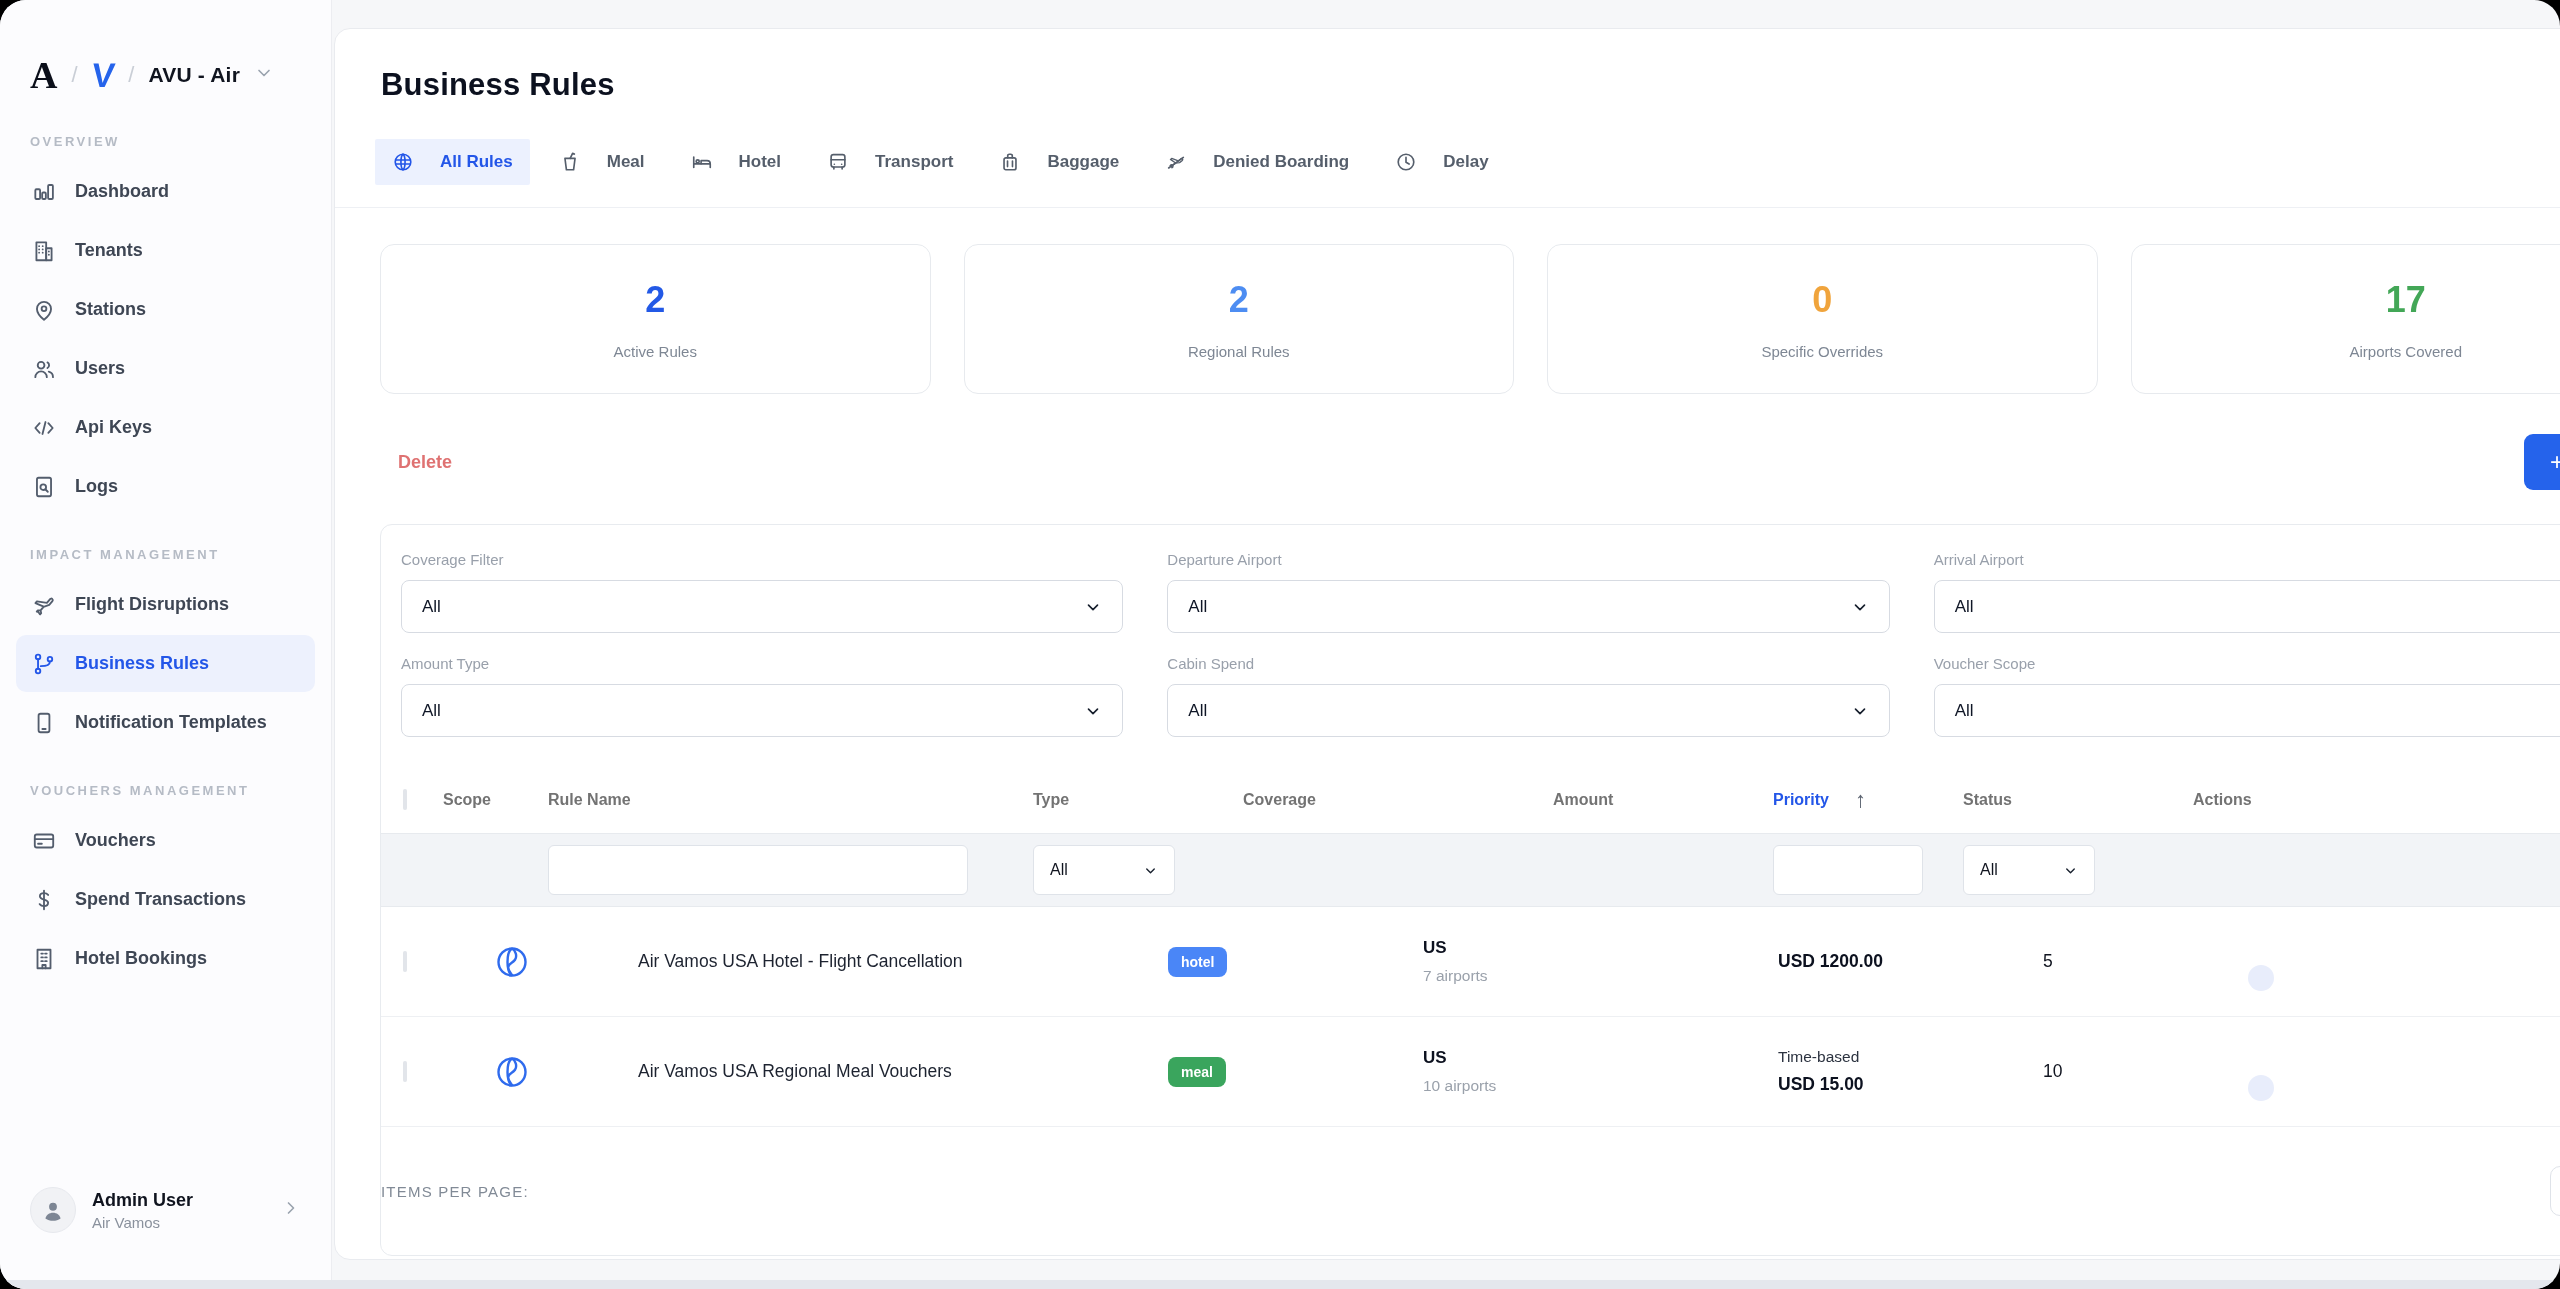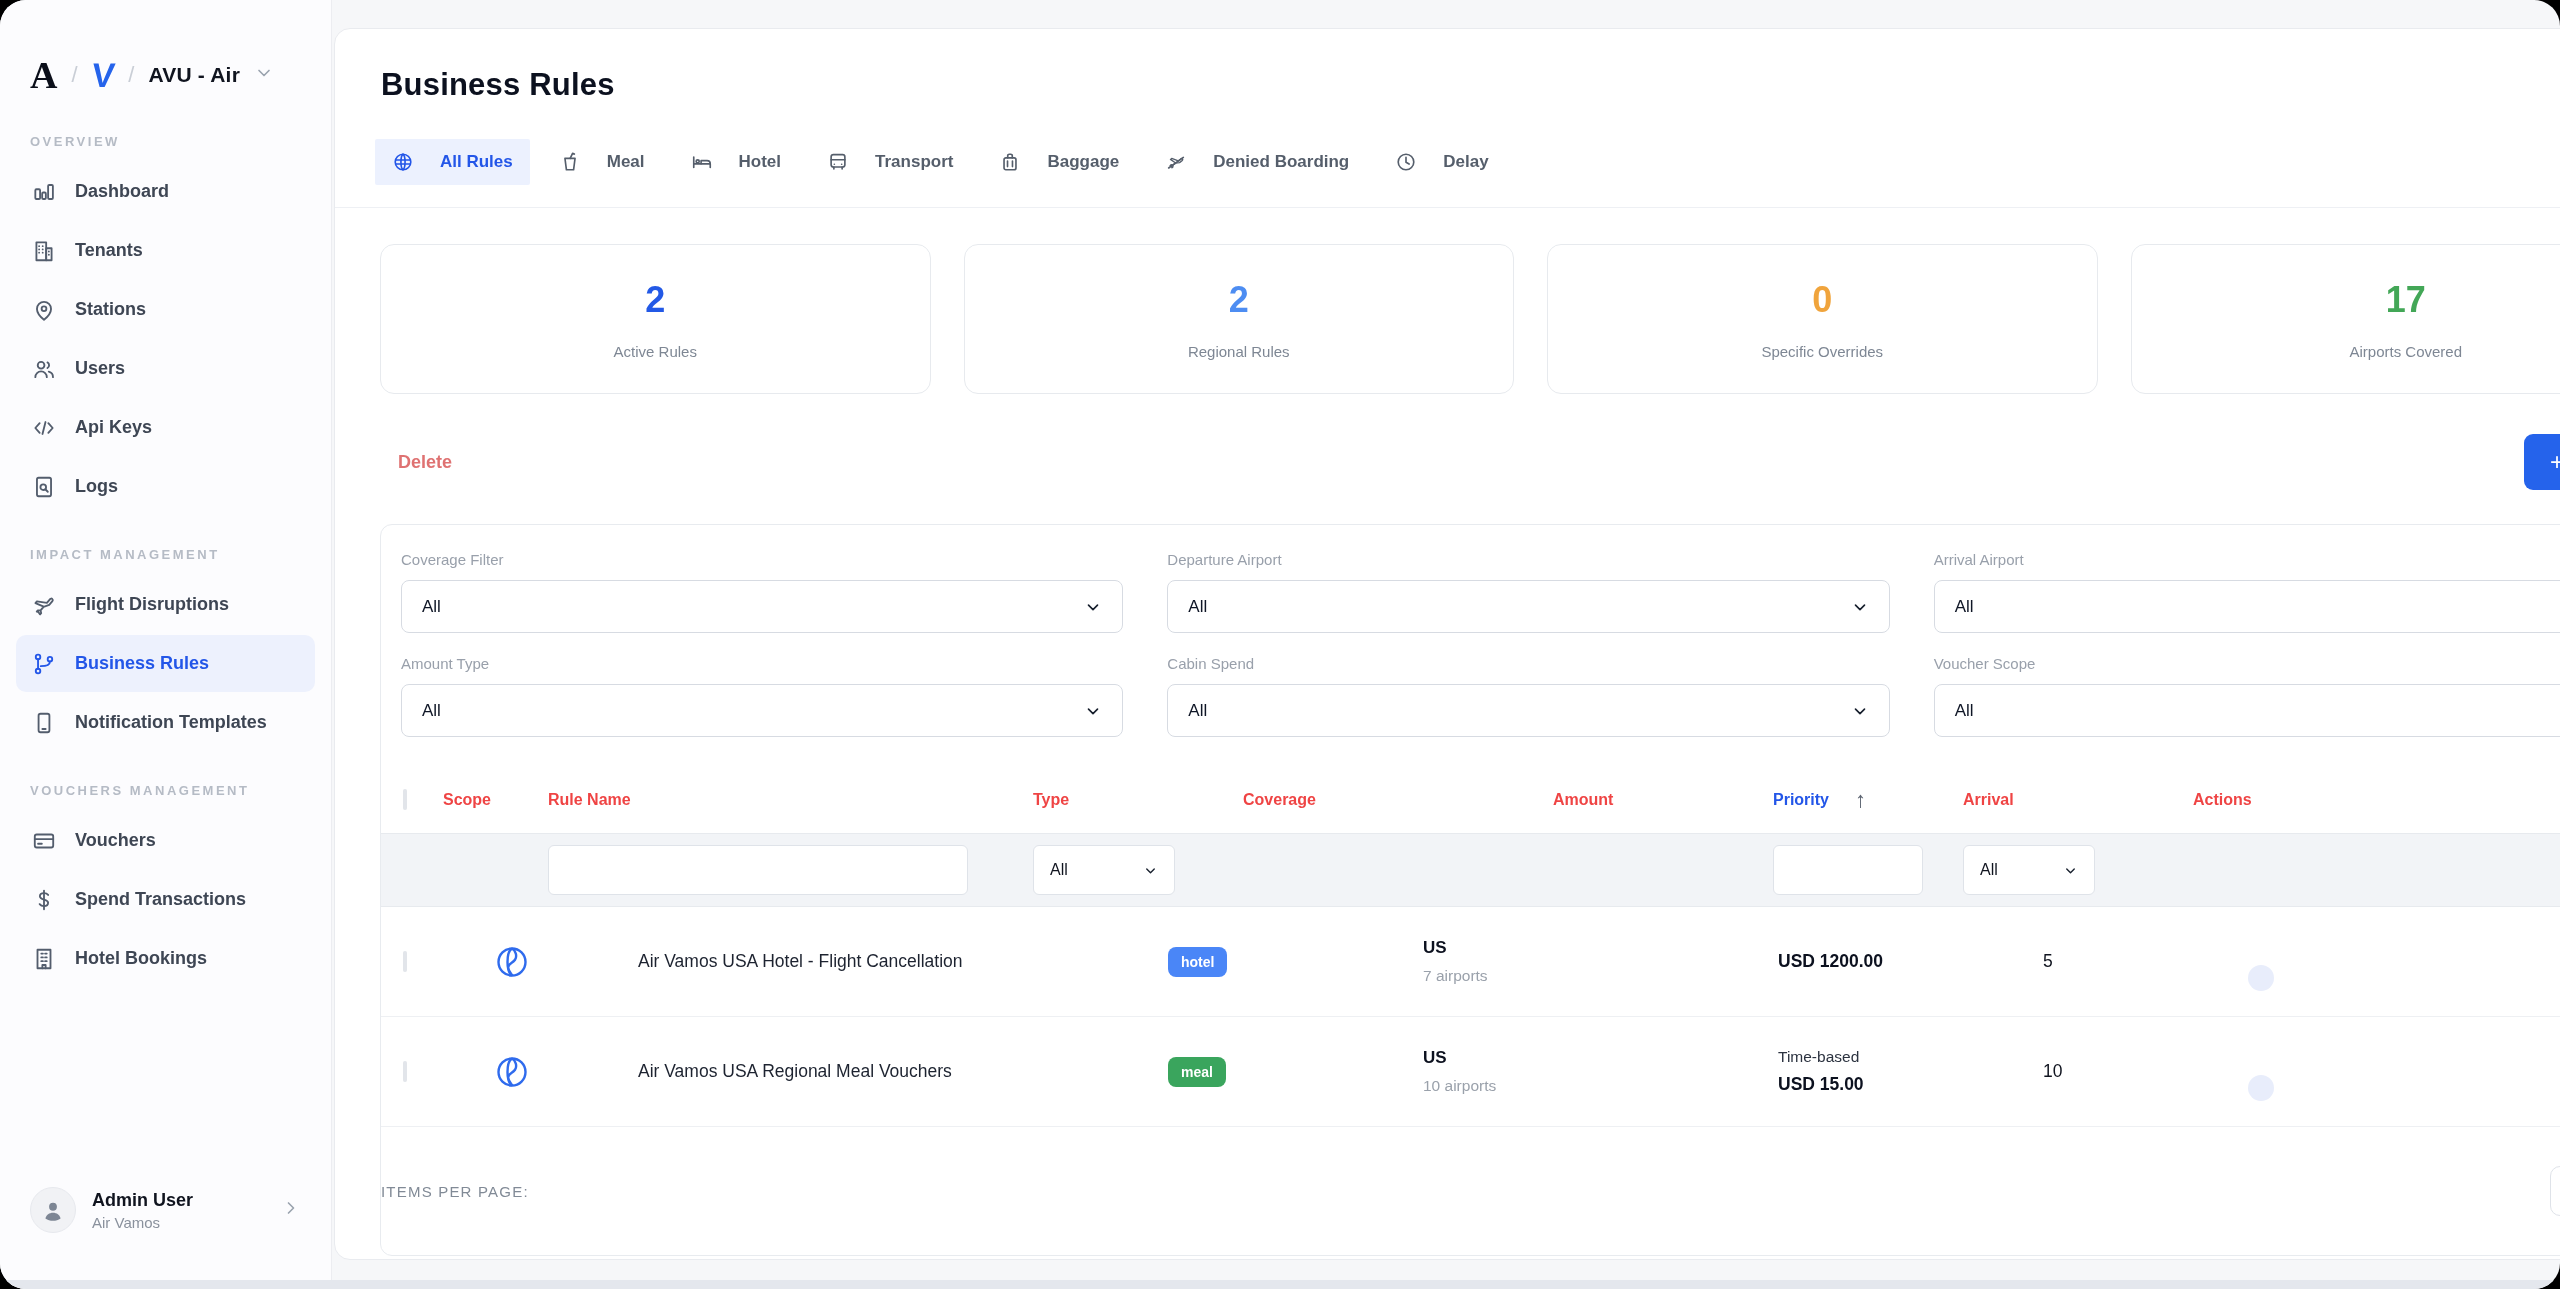--- a/index.html
+++ b/index.html
@@ -61,21 +61,21 @@
   
   .grid-panel { border:1px solid #e8ebef; border-radius:12px; overflow:hidden; background:#fff; }
   .filters { display:grid; grid-template-columns:repeat(3,1fr); column-gap:44px; row-gap:22px; padding:26px 24px 30px 20px; }
   .filter-label { font-size:15px; color:#99a0ab; margin-bottom:12px; }
   .fselect { height:53px; border:1px solid #d7dbe2; border-radius:8px; background:#fff; display:flex; align-items:center; justify-content:space-between; padding:0 20px; cursor:pointer; }
   .fselect .fval { font-size:17px; color:#0f1626; }
   .chev svg { width:18px; height:18px; stroke:#18202e; fill:none; stroke-width:2.2; stroke-linecap:round; stroke-linejoin:round; display:block; }
 
   .trow { display:grid; grid-template-columns:62px 105px 485px 210px 310px 220px 190px 230px 1fr; align-items:center; }
   .thead { padding:20px 0; }
-  .th { font-size:16px; font-weight:700; color:#ef4444; }
+  .th { font-size:16px; font-weight:700; color:#737373; }
   .th.sorted { color:#2356e8; display:flex; align-items:center; gap:26px; }
   .sort-arrow { color:#5b6370; font-weight:300; font-size:22px; cursor:pointer; }
   .cb { width:26px; height:26px; border:2px solid #e2e5ea; border-radius:7px; background:#f7f8fa; margin-left:22px; cursor:pointer; }
   .filter-tr { background:#f2f4f7; border-top:1px solid #e7eaee; border-bottom:1px solid #e7eaee; height:74px; }
   .mini-input { height:50px; border:1px solid #dfe3e9; border-radius:6px; background:#fff; width:420px; font-size:16px; padding:0 14px; font-family:inherit; color:#10141f; outline:none; }
   .mini-input.narrow { width:150px; }
   .mini-select { height:50px; border:1px solid #dfe3e9; border-radius:6px; background:#fff; display:inline-flex; align-items:center; justify-content:space-between; padding:0 16px; cursor:pointer; }
   .mini-select .fval { font-size:16px; color:#10141f; }
   .data-tr { height:110px; border-bottom:1px solid #eef0f3;gap:45px; }
   .scope-ic svg { width:36px; height:36px; stroke:#2f6bed; fill:none; stroke-width:1.6; display:block; margin-left:6px; }
@@ -444,21 +444,21 @@
           <div><span class="cb"></span></div>
           <div class="th">Scope</div>
           <div class="th">Rule Name</div>
           <div class="th">Type</div>
           <div class="th">Coverage</div>
           <div class="th">Amount</div>
           <div class="th sorted">
             <span>Priority</span>
             <span class="sort-arrow">↑</span>
           </div>
-          <div class="th">Arrival</div>
+          <div class="th">Status</div>
           <div class="th">Actions</div>
         </div>
 
         <div class="trow filter-tr">
           <div></div>
           <div></div>
           <div><input class="mini-input" type="text" style=""></div>
           <div>
             <div class="mini-select" style="width:142px">
               <span class="fval">All</span>

